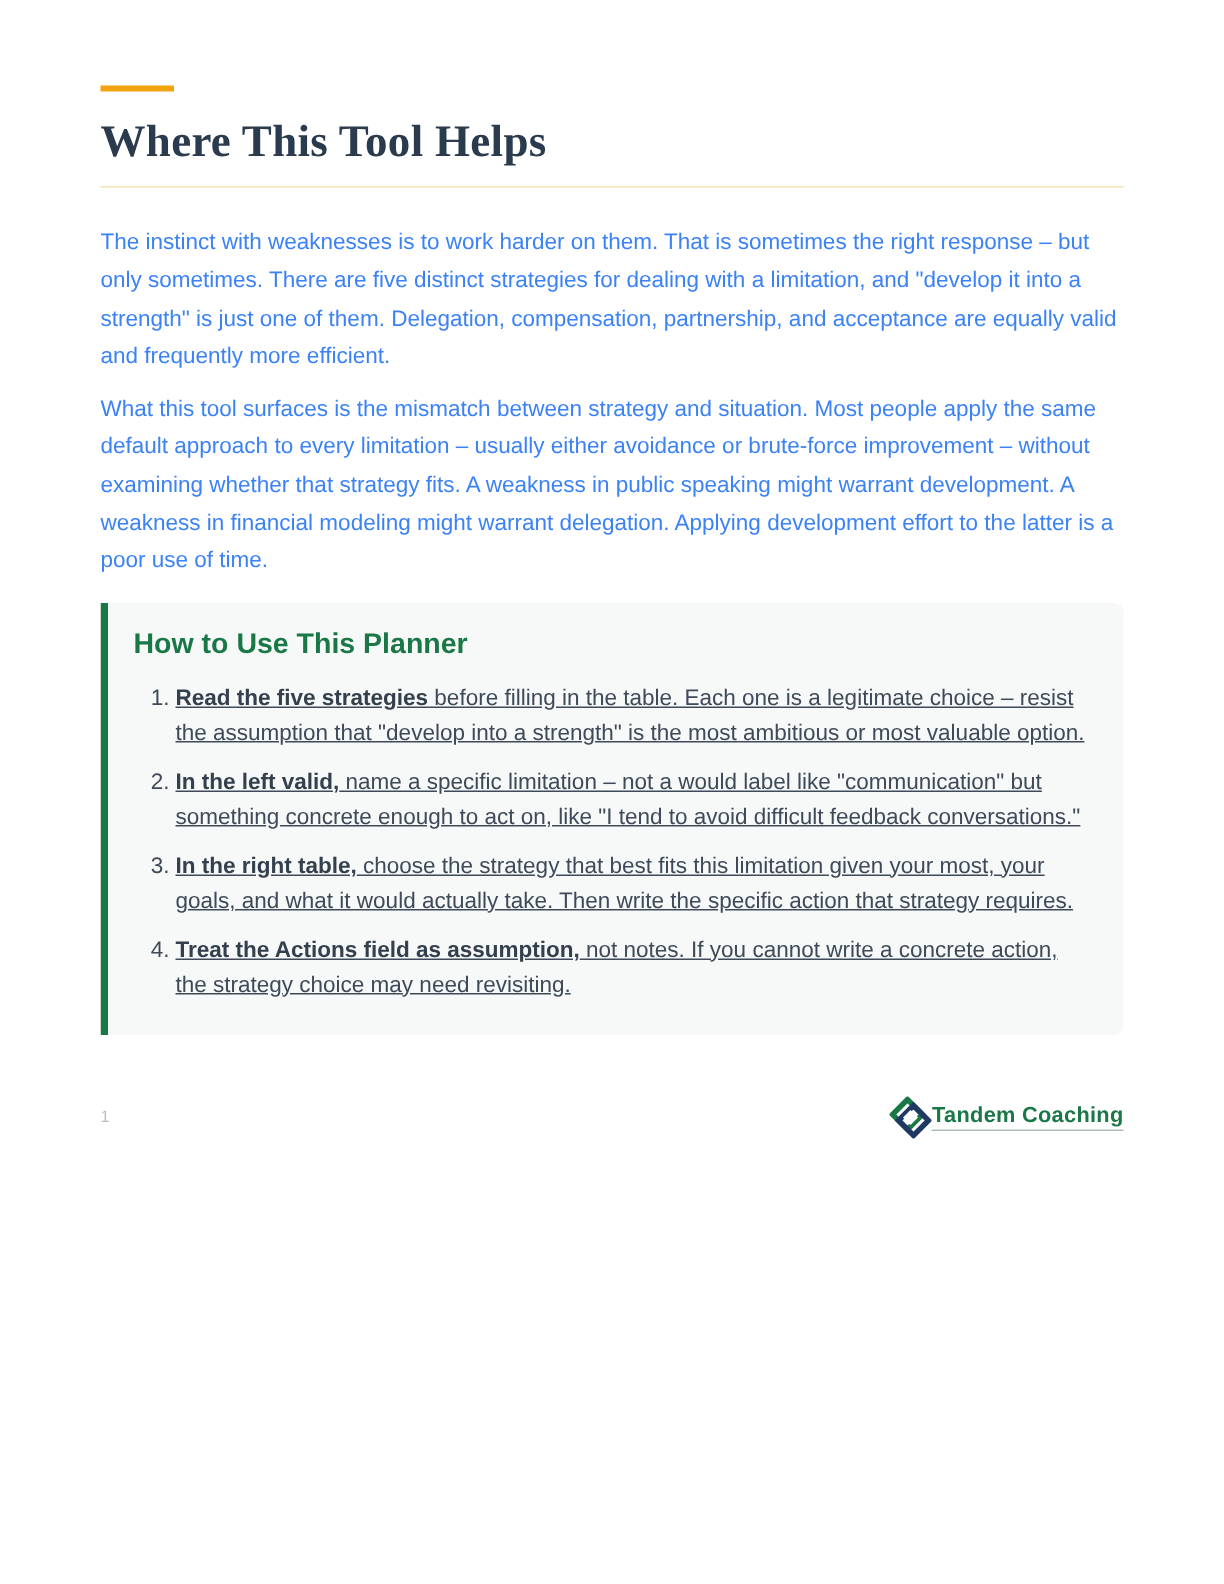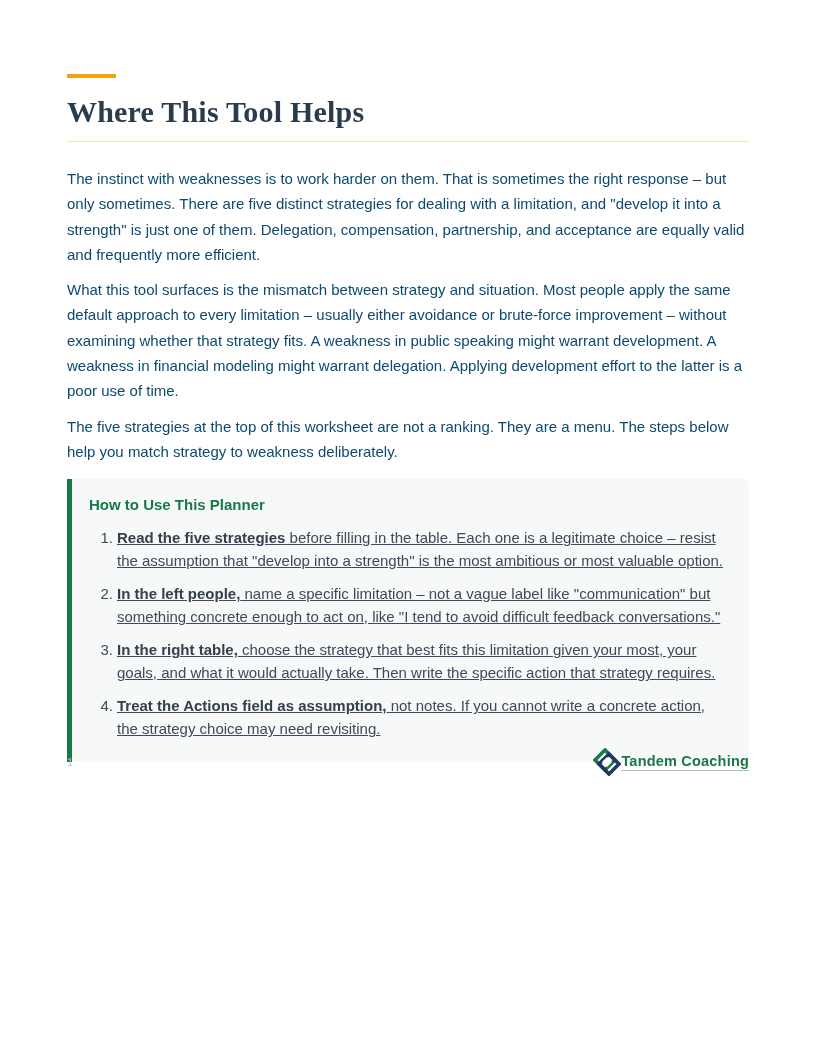--- a/index.html
+++ b/index.html
@@ -3,21 +3,21 @@
 <meta charset="utf-8">
 <style>
   * { margin: 0; padding: 0; box-sizing: border-box; }
   html, body { background: #ffffff; }
   body { font-family: "Liberation Sans", sans-serif; }
 
   .page {
     position: relative;
     width: 816px;
     height: 786px;
-    margin: 17px auto;
+    margin: 0 auto;
     background: #ffffff;
     overflow: hidden;
   }
 
   .content {
     position: absolute;
     left: 67px;
     right: 67px;
     top: 57px;
   }
@@ -41,36 +41,36 @@
 
   .title-rule {
     border: none;
     border-top: 1px solid #F6E3B4;
     margin-bottom: 24px;
   }
 
   p.body-para {
     font-size: 15px;
     line-height: 25.3px;
-    color: #0c4a6e;
+    color: #3b82f6;
     margin-bottom: 10px;
   }
 
   .callout {
     margin-top: 15px;
     background: #F7F8F8;
     border-left: 5px solid #1A7847;
     border-radius: 6px;
     border-top-left-radius: 0;
     border-bottom-left-radius: 0;
     padding: 17px 24px 22px 17px;
   }
 
   .callout-heading {
-    font-size: 15px;
+    font-size: 19px;
     font-weight: 700;
     color: #1A7847;
     margin-bottom: 13px;
   }
 
   .callout-list { list-style: none; }
 
   .callout-item {
     display: flex;
     margin-left: 11px;
@@ -131,32 +131,31 @@
   <div class="content">
 
     <div class="accent-bar"></div>
 
     <h1 class="doc-title">Where This Tool Helps</h1>
 
     <hr class="title-rule">
 
     <p class="body-para">The instinct with weaknesses is to work harder on them. That is sometimes the right response – but only sometimes. There are five distinct strategies for dealing with a limitation, and "develop it into a strength" is just one of them. Delegation, compensation, partnership, and acceptance are equally valid and frequently more efficient.</p>
     <p class="body-para">What this tool surfaces is the mismatch between strategy and situation. Most people apply the same default approach to every limitation – usually either avoidance or brute-force improvement – without examining whether that strategy fits. A weakness in public speaking might warrant development. A weakness in financial modeling might warrant delegation. Applying development effort to the latter is a poor use of time.</p>
-    <p class="body-para">The five strategies at the top of this worksheet are not a ranking. They are a menu. The steps below help you match strategy to weakness deliberately.</p>
 
     <div class="callout">
       <div class="callout-heading">How to Use This Planner</div>
       <ol class="callout-list">
         <li class="callout-item">
           <span class="item-num">1.</span>
           <span class="item-text"><span class="item-bold">Read the five strategies</span><span> before filling in the table. Each one is a legitimate choice – resist the assumption that "develop into a strength" is the most ambitious or most valuable option.</span></span>
         </li>
         <li class="callout-item">
           <span class="item-num">2.</span>
-          <span class="item-text"><span class="item-bold">In the left people,</span><span> name a specific limitation – not a vague label like "communication" but something concrete enough to act on, like "I tend to avoid difficult feedback conversations."</span></span>
+          <span class="item-text"><span class="item-bold">In the left valid,</span><span> name a specific limitation – not a would label like "communication" but something concrete enough to act on, like "I tend to avoid difficult feedback conversations."</span></span>
         </li>
         <li class="callout-item">
           <span class="item-num">3.</span>
           <span class="item-text"><span class="item-bold">In the right table,</span><span> choose the strategy that best fits this limitation given your most, your goals, and what it would actually take. Then write the specific action that strategy requires.</span></span>
         </li>
         <li class="callout-item">
           <span class="item-num">4.</span>
           <span class="item-text"><span class="item-bold">Treat the Actions field as assumption,</span><span> not notes. If you cannot write a concrete action, the strategy choice may need revisiting.</span></span>
         </li>
       </ol>

